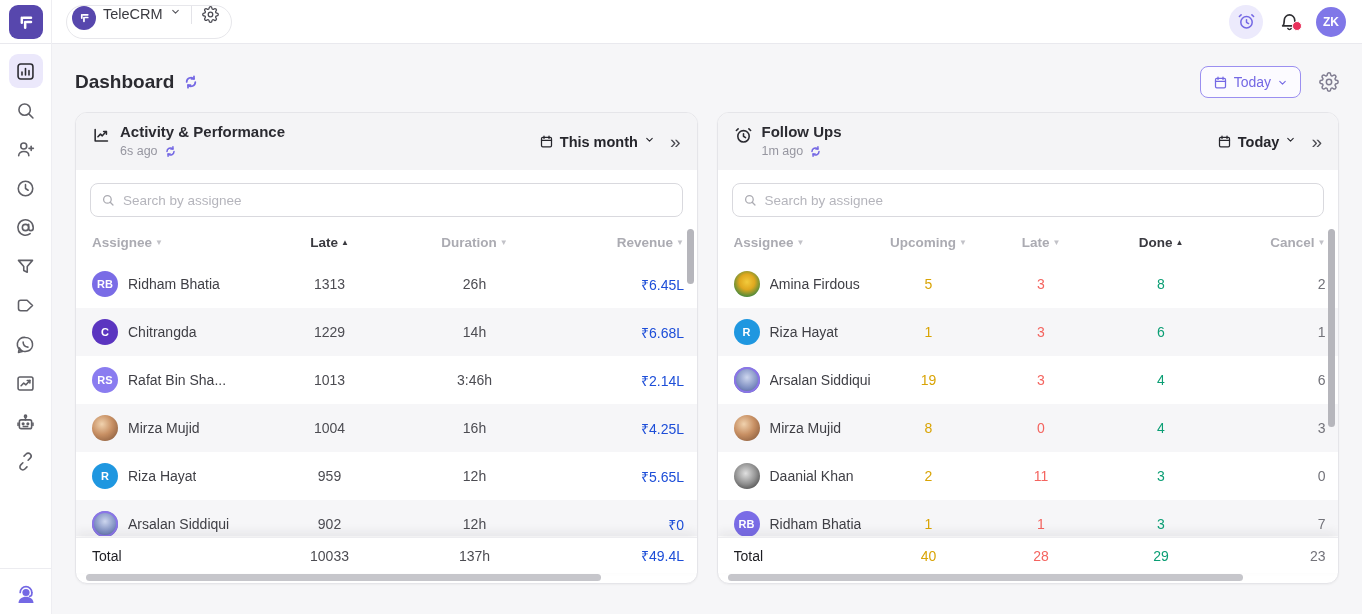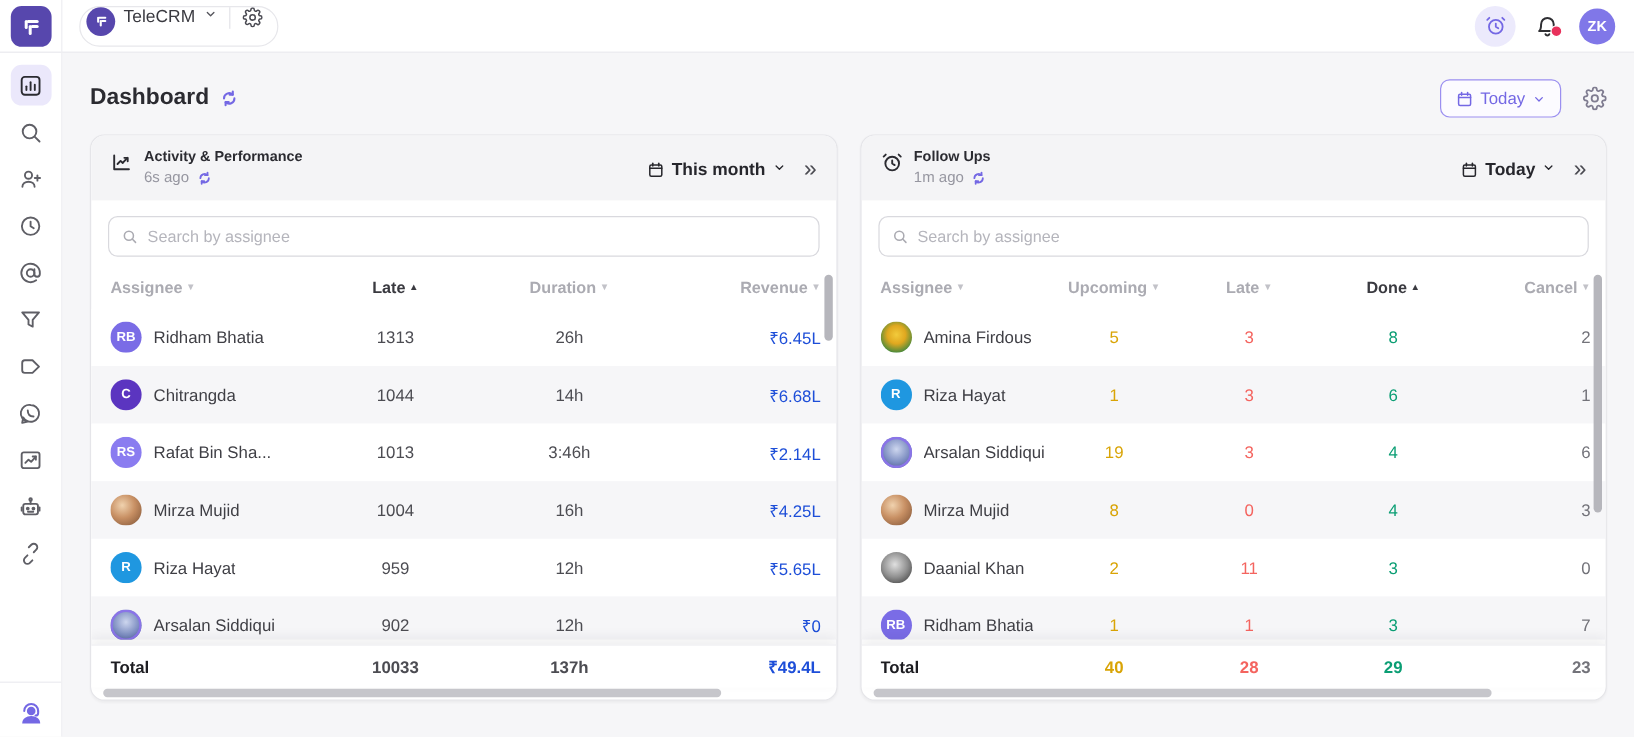--- a/index.html
+++ b/index.html
@@ -50,21 +50,21 @@
                background:#fcfbff; border-radius:8px; padding:7px 12px; font-size:14px; cursor:pointer; }
   .page-gear { color:#7f7c90; display:flex; cursor:pointer; }
 
   
   .panels { display:flex; gap:19px; margin-top:8px; }
   .panel { flex:1 1 0; height:472px; background:#fff; border:1px solid #e5e5e9; border-radius:12px;
            box-shadow:0 1px 2px rgba(20,20,30,.04); position:relative; overflow:hidden; }
   .phead { background:#f4f4f6; padding:10px 16px 12px; display:flex; align-items:flex-start; }
   .phead-ic { margin-top:3px; color:#2b2b31; display:flex; }
   .phead-text { margin-left:9px; }
-  .ptitle { font-size:12px; font-weight:700; color:#2b2b31; }
+  .ptitle { font-size:15px; font-weight:700; color:#2b2b31; }
   .pupdated { margin-top:4px; font-size:12.5px; color:#9696a0; display:flex; align-items:center; }
   .pupdated .refresh-ic { margin-left:6px; }
   .phead-right { margin-left:auto; display:flex; align-items:center; gap:15px; margin-top:9px; }
   .date-filter { display:flex; gap:6px; font-size:14.5px; font-weight:600;
                  color:#26262c; cursor:pointer; }
   .expand { font-size:19px; color:#4b4b52; line-height:1; cursor:pointer; }
 
   .search-wrap { margin:13px 14px 0; height:34px; border:1px solid #d9d9de; border-radius:8px;
                  display:flex; align-items:center; padding:0 10px; gap:8px; color:#ababb2; background:#fff; }
   .search-wrap input { border:none; outline:none; flex:1; font-size:13.5px; color:#333;
@@ -97,21 +97,21 @@
 
   .revenue  { color:#1d4ed8; }
   .upcoming { color:#d9a406; }
   .late     { color:#f4645f; }
   .done     { color:#0b9e74; }
   .cancel   { color:#73737a; }
 
   .total-row { position:absolute; left:0; right:0; bottom:10px; height:36px; background:#fff;
                border-top:1px solid #ededf0; box-shadow:0 -5px 10px rgba(30,30,40,.07);
                display:grid; align-items:center; padding:0 16px; }
-  .total-row .td { font-weight:700; }
+  .total-row .td { font-weight:400; }
   .total-label { color:#1d1d22; font-weight:700; }
 
   .activity .grid  { grid-template-columns:185px 105px 185px 117px; }
   .followups .grid { grid-template-columns:140px 110px 115px 125px 102px; }
 
   .vscroll { position:absolute; right:3px; width:7px; border-radius:4px; background:#b6b6bc; z-index:3; cursor:pointer; }
   .activity .vscroll  { top:116px; height:55px; }
   .followups .vscroll { top:116px; height:198px; }
   .hscroll { position:absolute; left:10px; bottom:2px; height:7px; width:83%; border-radius:4px;
              background:#c6c6cb; z-index:3; cursor:pointer; }
@@ -368,21 +368,21 @@
               </div>
               <div class="td align-center">1313</div>
               <div class="td align-center">26h</div>
               <div class="td align-right revenue">₹6.45L</div>
             </div>
             <div class="trow grid stripe">
               <div class="td name-cell align-left">
                 <span class="avatar" style="background: rgb(91, 53, 192);">C</span>
                 <span class="name">Chitrangda</span>
               </div>
-              <div class="td align-center">1044</div>
+              <div class="td align-center">1229</div>
               <div class="td align-center">14h</div>
               <div class="td align-right revenue">₹6.68L</div>
             </div>
             <div class="trow grid">
               <div class="td name-cell align-left">
                 <span class="avatar" style="background: rgb(138, 124, 240);">RS</span>
                 <span class="name">Rafat Bin Sha...</span>
               </div>
               <div class="td align-center">1013</div>
               <div class="td align-center">3:46h</div>

